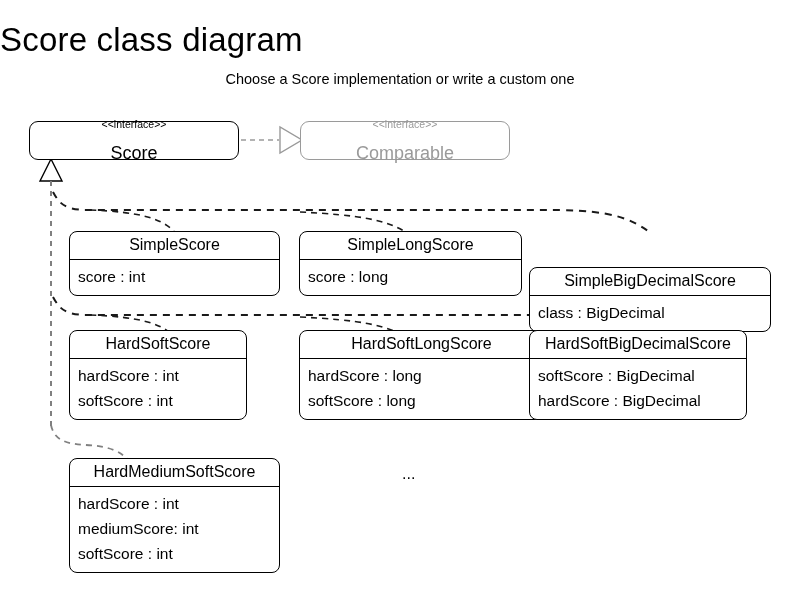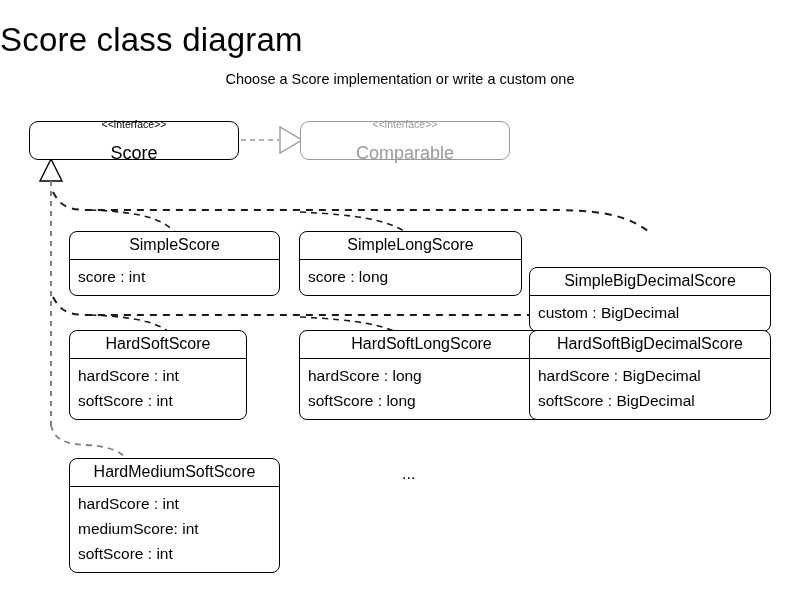--- a/index.html
+++ b/index.html
@@ -190,21 +190,21 @@
     <div class="divider"></div>
     <div class="attrs">
       <div class="attr">score : long</div>
     </div>
   </div>
 
   <div class="uml-box" style="left:529px; top:231px; width:242px;margin-top:36px;">
     <div class="box-title">SimpleBigDecimalScore</div>
     <div class="divider"></div>
     <div class="attrs">
-      <div class="attr">custom : BigDecimal</div>
+      <div class="attr">class : BigDecimal</div>
     </div>
   </div>
 
   <div class="uml-box" style="left:69px; top:330px; width:178px;">
     <div class="box-title">HardSoftScore</div>
     <div class="divider"></div>
     <div class="attrs">
       <div class="attr">hardScore : int</div>
       <div class="attr">softScore : int</div>
     </div>
@@ -212,26 +212,26 @@
 
   <div class="uml-box" style="left:299px; top:330px; width:245px;">
     <div class="box-title">HardSoftLongScore</div>
     <div class="divider"></div>
     <div class="attrs">
       <div class="attr">hardScore : long</div>
       <div class="attr">softScore : long</div>
     </div>
   </div>
 
-  <div class="uml-box" style="left:529px; top:330px; width:242px;">
+  <div class="uml-box" style="left:529px; top:330px; width:218px;">
     <div class="box-title">HardSoftBigDecimalScore</div>
     <div class="divider"></div>
     <div class="attrs">
+      <div class="attr">softScore : BigDecimal</div>
       <div class="attr">hardScore : BigDecimal</div>
-      <div class="attr">softScore : BigDecimal</div>
     </div>
   </div>
 
   <div class="uml-box" style="left:69px; top:458px; width:211px;">
     <div class="box-title">HardMediumSoftScore</div>
     <div class="divider"></div>
     <div class="attrs">
       <div class="attr">hardScore : int</div>
       <div class="attr">mediumScore: int</div>
       <div class="attr">softScore : int</div>

